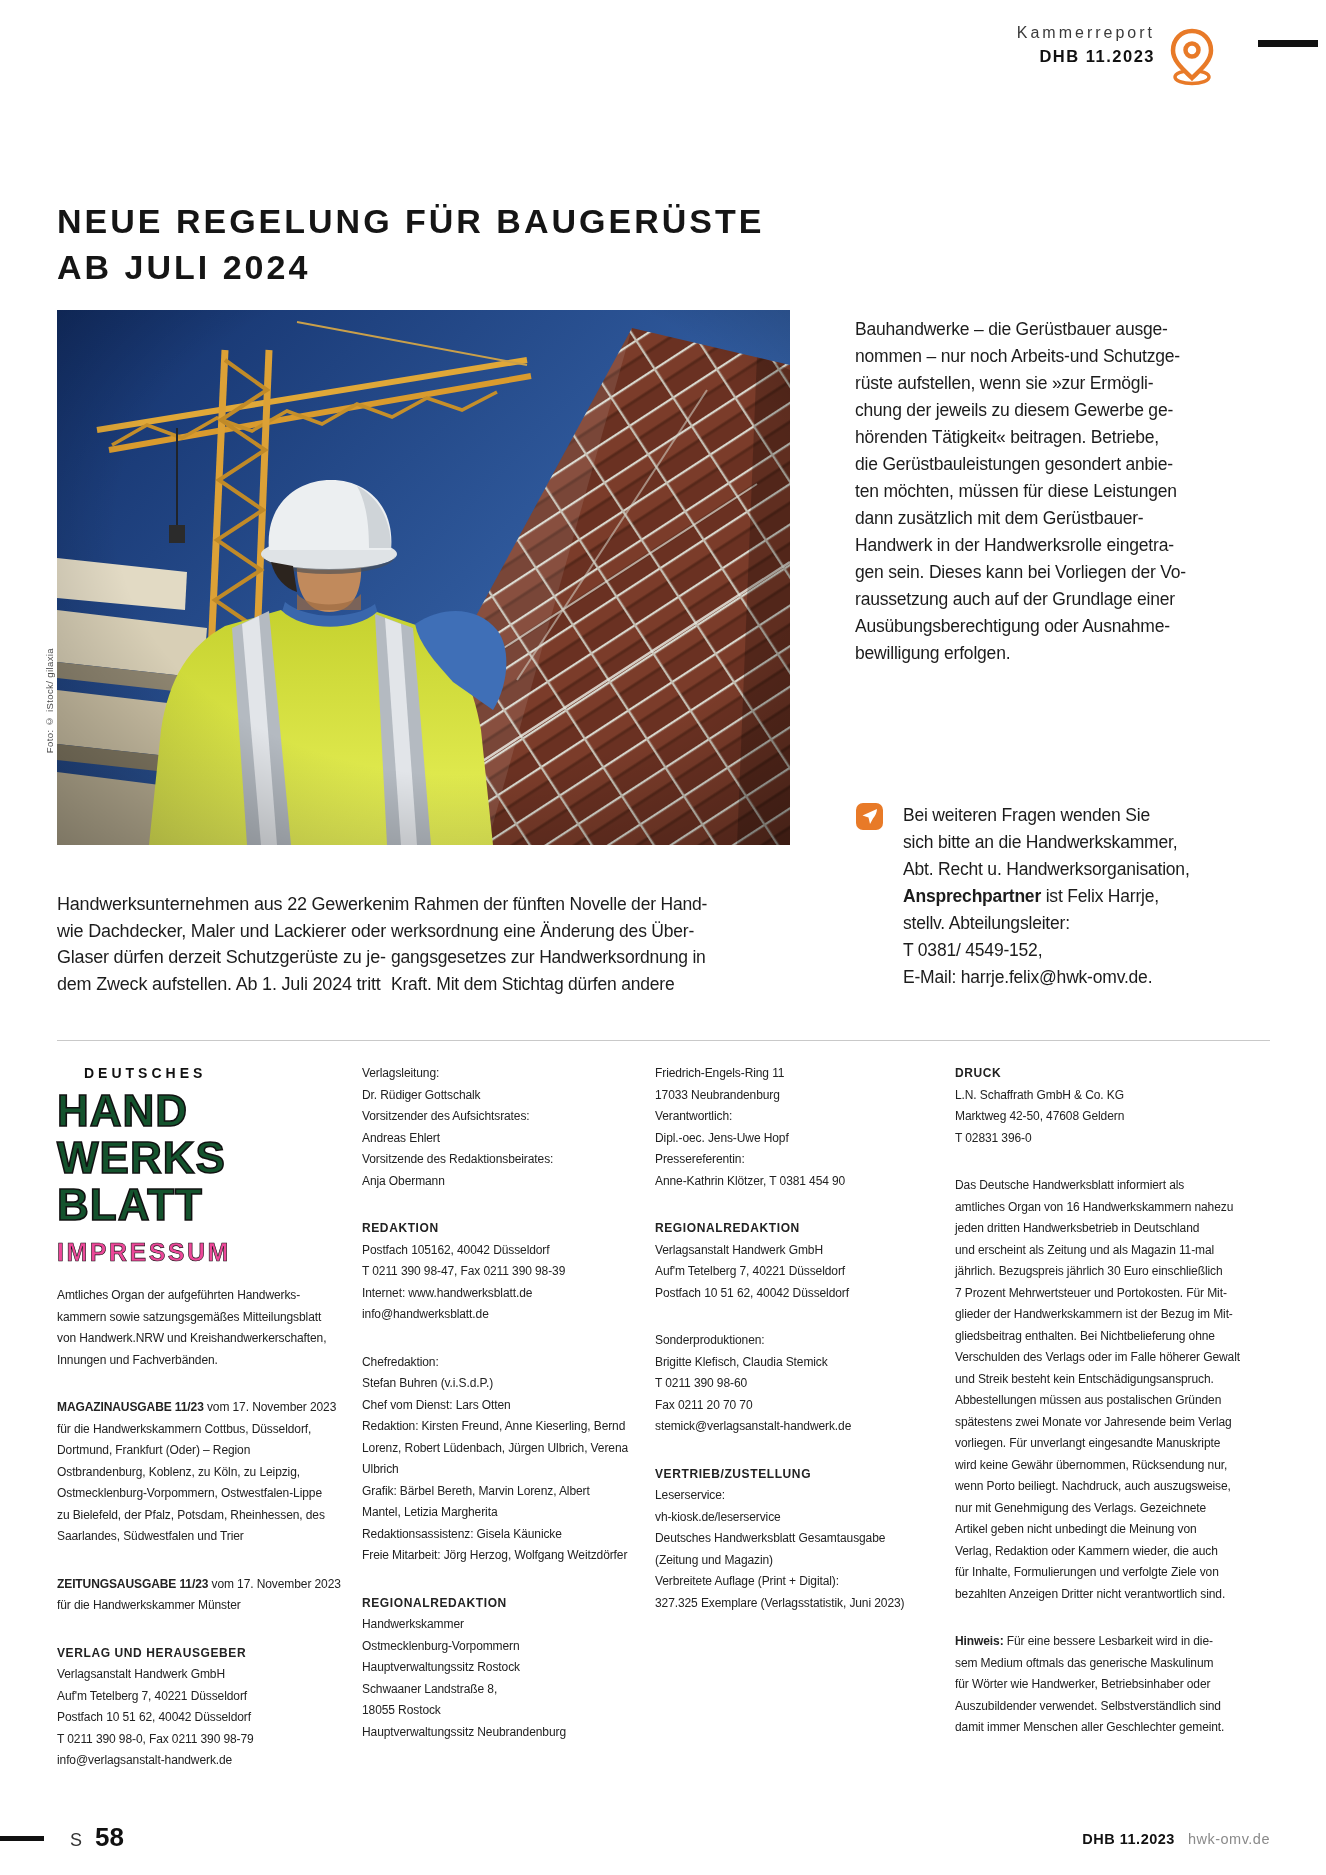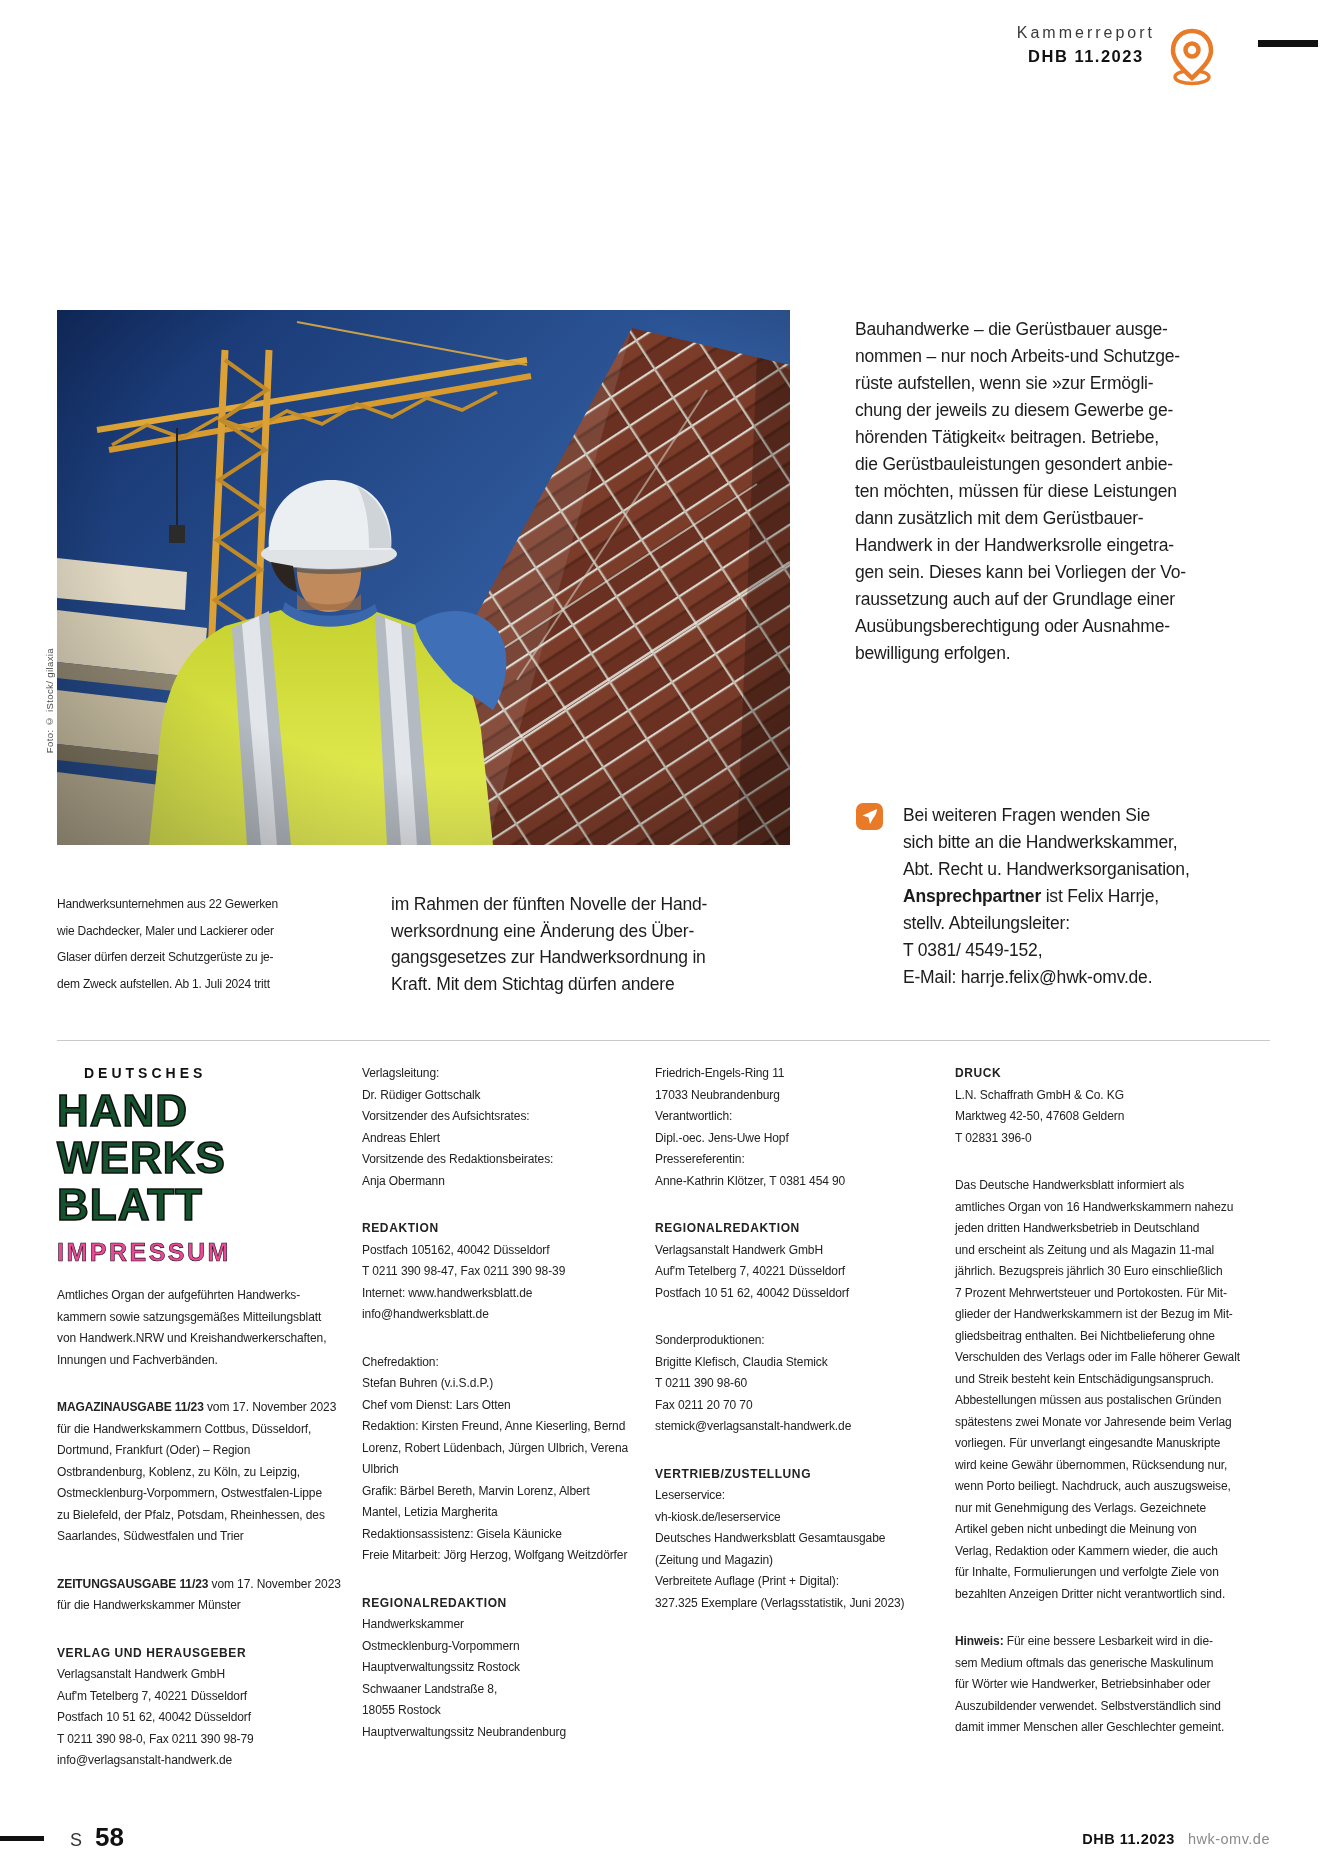--- a/index.html
+++ b/index.html
@@ -1,20 +1,20 @@
 <!DOCTYPE html>
 <html><head>
 <meta charset="utf-8">
 <style>
   html,body{margin:0;padding:0;background:#ffffff;}
   .page{position:relative;width:1326px;height:1875px;background:#fff;overflow:hidden;
         font-family:"Liberation Sans",sans-serif;color:#1c1c1c;}
 
   
-  .hdr{position:absolute;top:24px;right:171px;text-align:center;}
+  .hdr{position:absolute;top:24px;right:171px;text-align:right;}
   .hdr-section{font-size:16px;letter-spacing:3px;color:#3a3a3a;}
   .hdr-issue{font-size:16.5px;font-weight:700;letter-spacing:1.5px;color:#111;margin-top:5px;}
   .pin{position:absolute;top:26px;right:104px;width:60px;height:62px;}
   .hdr-rule{position:absolute;top:40px;right:8px;width:60px;height:7px;background:#111;}
 
   
   .headline{position:absolute;left:57px;top:198px;font-size:34px;font-weight:700;
             letter-spacing:3px;line-height:46px;color:#151515;white-space:pre-line;}
 
   
@@ -23,21 +23,21 @@
           font-size:9.5px;color:#4a4a4a;letter-spacing:.4px;}
 
   
   .prewrap{white-space:pre-line;}
   .rightcol{position:absolute;left:855px;top:316px;width:418px;font-size:17.5px;
             line-height:27px;letter-spacing:-.2px;}
   .contact{position:absolute;left:903px;top:802px;width:368px;font-size:17.5px;
            line-height:27px;letter-spacing:-.2px;}
   .contact .b{font-weight:700;}
   .note-icon{position:absolute;left:856px;top:803px;width:27px;height:27px;}
-  .colA{position:absolute;left:57px;top:891px;width:342px;font-size:12px;line-height:26.5px;letter-spacing:-.2px;}
+  .colA{position:absolute;left:57px;top:891px;width:342px;font-size:18px;line-height:26.5px;letter-spacing:-.2px;}
   .colB{position:absolute;left:391px;top:891px;width:336px;font-size:17.5px;line-height:26.5px;letter-spacing:-.2px;}
 
   .rule{position:absolute;left:57px;top:1040px;width:1213px;height:1px;background:#c9c9c9;}
 
   
   .icol{position:absolute;top:1063px;font-size:12px;line-height:21.5px;letter-spacing:-.1px;color:#222;}
   .icol1{left:57px;width:300px;}
   .icol2{left:362px;width:292px;}
   .icol3{left:655px;width:296px;}
   .icol4{left:955px;width:330px;}
@@ -68,20 +68,22 @@
     <div class="hdr-section">Kammerreport</div>
     <div class="hdr-issue">DHB 11.2023</div>
   </div>
   <svg class="pin" viewBox="0 0 60 62">
     <ellipse cx="30" cy="51" rx="17" ry="6.5" fill="none" stroke="#E87A28" stroke-width="3.5"></ellipse>
     <path d="M30 5 C19 5 11 13.5 11 24.5 C11 35.5 22 44 30 52 C38 44 49 35.5 49 24.5 C49 13.5 41 5 30 5 Z" fill="#ffffff" stroke="#E87A28" stroke-width="4.5"></path>
     <circle cx="30" cy="24" r="6.5" fill="none" stroke="#E87A28" stroke-width="4.5"></circle>
   </svg>
   <div class="hdr-rule"></div>
 
+  <div class="headline">NEUE REGELUNG FÜR BAUGERÜSTE
+AB JULI 2024</div>
 
   <div class="photo">
     <svg width="733" height="535" viewBox="0 0 733 535">
       <defs>
         <linearGradient id="sky" x1="0" y1="0" x2="1" y2="0.7">
           <stop offset="0" stop-color="#13306a"></stop>
             <stop offset="1" stop-color="#3e6fb6"></stop>
         </linearGradient>
         <linearGradient id="vestGrad" x1="0" y1="0" x2="0" y2="1">
           <stop offset="0" stop-color="#c6d22f"></stop>

